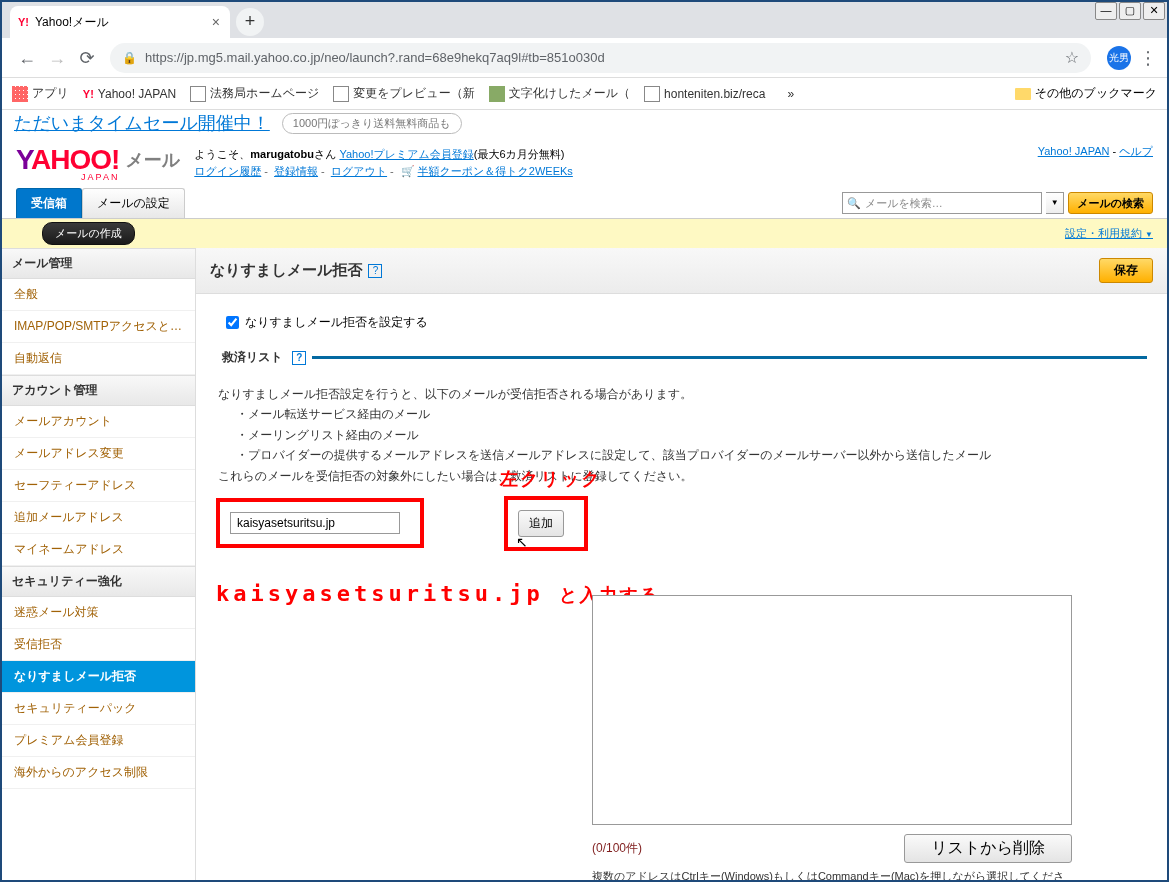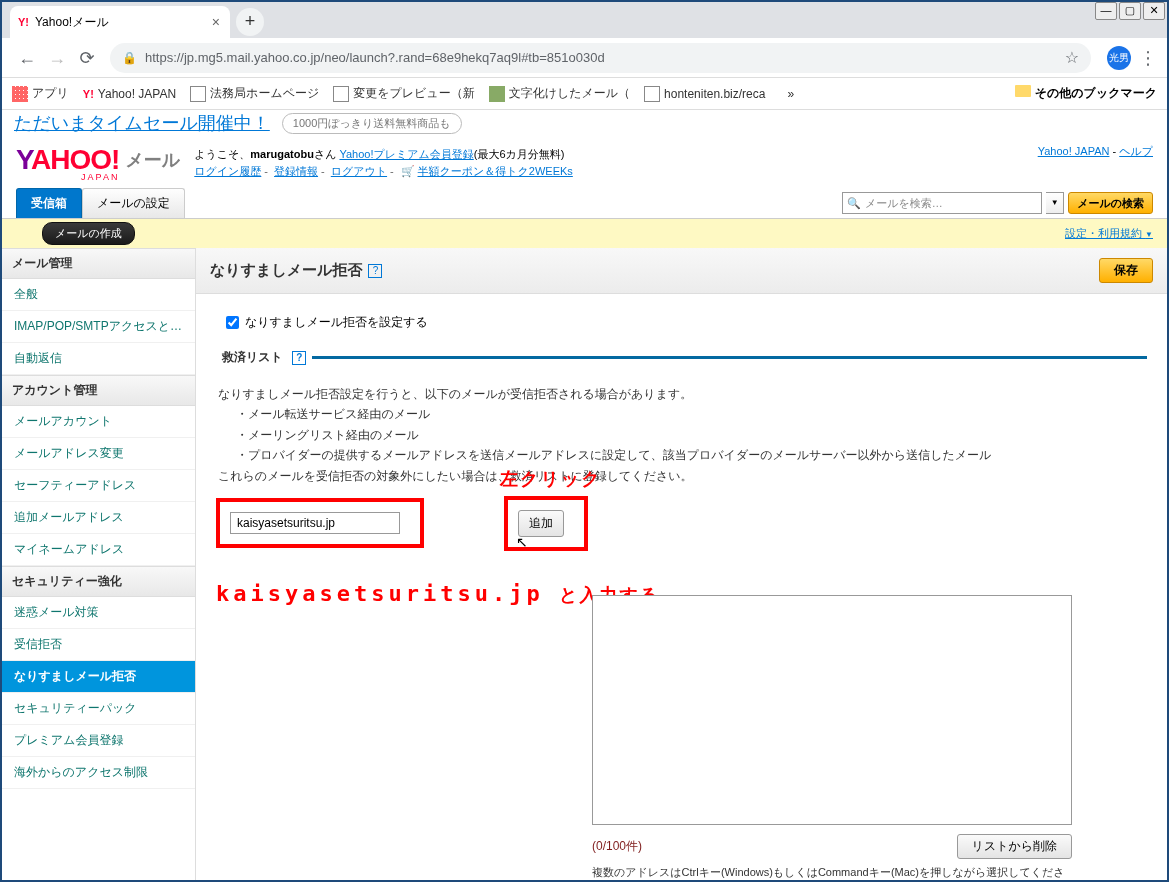--- a/index.html
+++ b/index.html
@@ -19,21 +19,21 @@
 .star-icon { color: #5f6368; font-size: 16px; }
 .avatar { width: 24px; height: 24px; border-radius: 50%; background: #1a73e8; color: #fff; font-size: 10px; text-align: center; line-height: 24px; margin: 0 8px; }
 .menu-dots { font-size: 18px; color: #5f6368; cursor: pointer; }
 .bookmarks-bar { height: 32px; background: #fff; display: flex; align-items: center; padding: 0 10px; border-bottom: 1px solid #ddd; font-size: 12px; }
 .bm-item { display: flex; align-items: center; margin-right: 14px; color: #333; cursor: pointer; }
 .bm-icon { width: 16px; height: 16px; margin-right: 4px; display: inline-block; }
 .grid-icon { background: repeating-linear-gradient(0deg,#f66 0 3px,transparent 3px 4px), repeating-linear-gradient(90deg,#f66 0 3px,transparent 3px 4px); }
 .yj-icon { color: #ff0033; font-weight: bold; font-size: 11px; }
 .page-icon { border: 1px solid #888; background: #fff; }
 .chevron { margin: 0 8px; color: #333; }
-.other-bm { margin-left: auto; display: flex; align-items: flex-start; cursor: pointer; font-weight: bold; }
+.other-bm { margin-left: auto; display: flex; align-items: center; cursor: pointer; }
 .folder-icon { width: 16px; height: 12px; background: #ffd96a; border-radius: 1px; margin-right: 4px; }
 .promo-bar { height: 26px; display: flex; align-items: center; padding: 0 12px; gap: 12px; background: #fff; }
 .promo-link { color: #0078d7; text-decoration: underline; font-size: 18px; cursor: pointer; }
 .promo-pill { border: 1px solid #bbb; border-radius: 12px; padding: 2px 10px; color: #777; font-size: 11px; cursor: pointer; }
 .header { display: flex; padding: 8px 14px 0; }
 .logo-area { display: flex; align-items: flex-start; }
 .logo-text { font-family: "Arial Black", sans-serif; font-weight: 900; letter-spacing: -1px; }
 .logo-y { color: #7b0099; font-size: 28px; }
 .logo-ahoo { color: #ff0033; font-size: 28px; }
 .logo-excl { color: #ff0033; font-size: 28px; }
@@ -53,21 +53,21 @@
 .search-box .mag { margin-right: 4px; }
 .dropdown-arrow { width: 18px; height: 22px; border: 1px solid #999; border-left: none; text-align: center; line-height: 20px; font-size: 8px; background: linear-gradient(#fff,#eee); cursor: pointer; }
 .search-btn { height: 22px; padding: 0 8px; background: linear-gradient(#ffd966,#ffb000); border: 1px solid #cc8800; border-radius: 3px; font-size: 11px; font-weight: bold; cursor: pointer; }
 .toolbar-row { height: 29px; background: #fef9c3; display: flex; align-items: center; padding: 0 14px; }
 .compose-btn { background: linear-gradient(#3a3a3a,#1a1a1a); color: #fff; border: 1px solid #111; border-radius: 10px; padding: 3px 12px; font-size: 11px; cursor: pointer; margin-left: 26px; }
 .settings-link { margin-left: auto; color: #0078d7; text-decoration: underline; font-size: 11px; cursor: pointer; }
 .settings-link .arrow { font-size: 8px; }
 .content-wrap { display: flex; height: calc(100% - 200px); }
 .sidebar { width: 194px; background: #fff; border-right: 1px solid #ddd; }
 .side-header { background: linear-gradient(#f8f8f8,#e8e8e8); border-top: 1px solid #ddd; border-bottom: 1px solid #ddd; padding: 6px 10px; font-size: 12px; font-weight: bold; color: #333; }
-.side-item { padding: 7px 12px; font-size: 12px; color: #0f766e; cursor: pointer; border-bottom: 1px solid #f0f0f0; }
+.side-item { padding: 7px 12px; font-size: 12px; color: #a16207; cursor: pointer; border-bottom: 1px solid #f0f0f0; }
 .side-item.active { background: #0095dd; color: #fff; font-weight: bold; }
 .main-content { flex: 1; background: #fff; overflow-y: auto; }
 .page-title-bar { background: linear-gradient(#f8f8f8,#ececec); border-bottom: 1px solid #ddd; padding: 10px 14px; display: flex; align-items: center; }
 .page-title-bar h2 { font-size: 15px; font-weight: bold; color: #333; }
 .help-q { display: inline-block; width: 14px; height: 14px; border: 1px solid #0078d7; color: #0078d7; font-size: 10px; text-align: center; line-height: 12px; margin-left: 6px; cursor: pointer; }
 .save-btn { margin-left: auto; padding: 3px 14px; background: linear-gradient(#ffd966,#ffb000); border: 1px solid #cc8800; border-radius: 3px; font-size: 12px; font-weight: bold; cursor: pointer; }
 .content-body { padding: 20px 20px; }
 .checkbox-row { display: flex; align-items: center; margin-bottom: 18px; margin-left: 10px; }
 .checkbox-row input { margin-right: 6px; }
 .fieldset { border: none; border-top: 3px solid #0369a1; padding: 10px 0 0; margin-bottom: 8px; }
@@ -79,21 +79,21 @@
 .red-box { border: 4px solid #ff0000; padding: 10px 20px 10px 10px; }
 .red-box-gap { width: 80px; }
 .address-input { width: 170px; height: 22px; border: 1px solid #999; padding: 0 6px; font-size: 12px; }
 .add-btn { padding: 4px 10px; background: linear-gradient(#fafafa,#e4e4e4); border: 1px solid #999; border-radius: 3px; font-size: 12px; cursor: pointer; }
 .cursor-overlay { position: absolute; left: 300px; top: 38px; font-size: 14px; color: #000; }
 .ann-line-2 { margin-top: 30px; }
 .list-area { margin-left: 376px; margin-top: -12px; }
 .list-box { width: 480px; height: 230px; border: 1px solid #999; resize: none; }
 .list-footer { display: flex; align-items: center; margin-top: 6px; width: 480px; }
 .count-label { font-size: 12px; color: #7f1d1d; }
-.delete-btn { margin-left: auto; padding: 3px 14px; background: linear-gradient(#fafafa,#e4e4e4); border: 1px solid #999; border-radius: 3px; font-size: 12px; cursor: pointer; text-align: center; }
+.delete-btn { margin-left: auto; padding: 3px 26px; background: linear-gradient(#fafafa,#e4e4e4); border: 1px solid #999; border-radius: 3px; font-size: 16px; cursor: pointer; text-align: center; }
 .note-text { font-size: 11px; color: #333; margin-top: 6px; width: 480px; }
 </style>
 </head>
 <body>
 
 <div class="window-controls">
   <div>—</div>
   <div>▢</div>
   <div>✕</div>
 </div>

